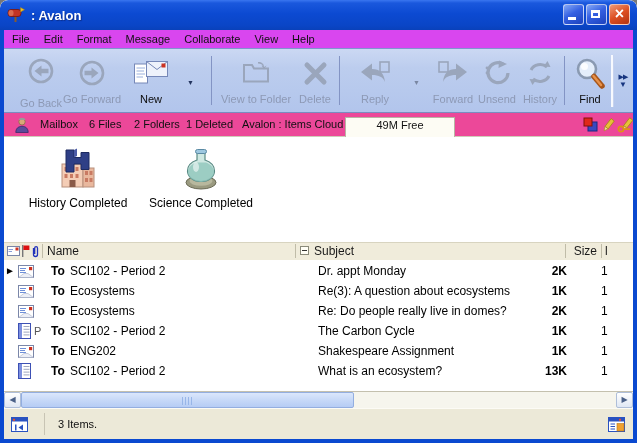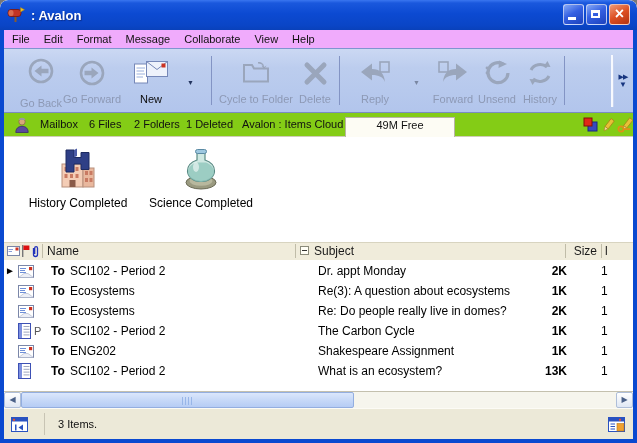--- a/index.html
+++ b/index.html
@@ -15,39 +15,39 @@
   .wbtn.bmin,.wbtn.bmax{background:linear-gradient(150deg,#86a9f6 0%,#3560e2 45%,#1c42bd 100%);}
   .wbtn.bclose{background:linear-gradient(150deg,#f09a76 0%,#dd4f22 50%,#b23312 100%);}
   .bmin::after{content:"";position:absolute;left:4px;bottom:4px;width:8px;height:3px;background:#fff;}
   .bmax::after{content:"";position:absolute;left:4px;top:5px;width:9px;height:8px;border:2px solid #fff;border-top-width:3px;box-sizing:border-box;}
   .bclose::after{content:"\00d7";position:absolute;left:0;top:0;width:100%;height:100%;color:#fff;font-size:16px;font-weight:bold;text-align:center;line-height:18px;}
   .b-left,.b-right,.b-bottom{position:absolute;background:#0a49d0;z-index:30;}
   .b-left{left:0;top:30px;width:4px;height:409px;}
   .b-right{right:0;top:30px;width:4px;height:409px;}
   .b-bottom{left:0;bottom:0;width:637px;height:4px;}
   
-  .menubar{position:absolute;left:4px;right:4px;top:30px;height:18px;background:#f0abfc;
+  .menubar{position:absolute;left:4px;right:4px;top:30px;height:18px;background:#d946ef;
     display:flex;align-items:center;padding-left:8px;gap:14px;font-size:11px;color:#111;}
   .menu-item{white-space:nowrap;cursor:default;}
   
   .toolbar{position:absolute;left:4px;right:4px;top:48px;height:65px;
     background:linear-gradient(180deg,#cbd8f3 0%,#bccdee 30%,#b2c5ec 100%);
     border-top:1px solid #7f95cf;border-bottom:1px solid #7a8cc0;box-sizing:border-box;}
   .tbtn{position:absolute;top:4px;height:56px;display:flex;flex-direction:column;align-items:center;}
   .ticon{height:40px;display:flex;align-items:center;justify-content:center;}
   .tlabel{font-size:11px;color:#0d0d0d;white-space:nowrap;}
   .tbtn.disabled .tlabel{color:#8d99b5;}
   .tsep{position:absolute;top:7px;height:49px;width:1px;background:#8394c4;}
   .tsep-white{position:absolute;top:6px;height:52px;width:2px;background:#f7f9fe;border-right:1px solid #c6d2ee;}
   .tdrop{position:absolute;top:30px;font-size:7px;}
   .chevron{position:absolute;left:609px;top:24px;width:20px;text-align:center;color:#17357f;line-height:8px;}
   .chevron .c1{font-size:7px;letter-spacing:-1px;font-weight:bold;}
   .chevron .c2{font-size:8px;}
   
-  .infobar{position:absolute;left:4px;right:4px;top:113px;height:24px;background:#84cc16;
+  .infobar{position:absolute;left:4px;right:4px;top:113px;height:24px;background:#ec4899;
     border-bottom:1px solid #cfccb8;box-sizing:border-box;font-size:11px;color:#111;}
   .infobar span,.infobar .ibox{position:absolute;top:0;line-height:23px;white-space:nowrap;}
   .ib-icon{position:absolute;top:4px;}
   .freebox{position:absolute;left:341px;top:4px;width:110px;height:33px;background:#fdfcf4;
     border:1px solid #b8b4a4;text-align:center;font-size:11px;line-height:14px;box-sizing:border-box;}
   
   .content{position:absolute;left:4px;right:4px;top:137px;height:133px;background:#fff;}
   .dicon{position:absolute;top:10px;display:flex;flex-direction:column;align-items:center;cursor:default;}
   .dicon .dlabel{margin-top:5px;font-size:12px;color:#000;white-space:nowrap;}
   
@@ -161,21 +161,21 @@
 
     <div class="tsep" style="left:207px;"></div>
 
     <div class="tbtn disabled" style="left:212px;width:80px;">
       <div class="ticon">
         <svg width="30" height="29" viewBox="0 0 30 29">
           <path d="M3 9.5 v-3.5 h8 l2 3.5 h14 v13 h-24 z" fill="none" stroke="#9aa6bc" stroke-width="2"></path>
           <path d="M17 3 c4 0 6 2 6 5 l2.5 -1.5 -2.5 4 -2.5 -4 1 0.5 c0 -1.5 -1.5 -2.5 -4.5 -2.5 z" fill="#9aa6bc"></path>
         </svg>
       </div>
-      <span class="tlabel">Cycle to Folder</span>
+      <span class="tlabel">View to Folder</span>
     </div>
 
     <div class="tbtn disabled" style="left:290px;width:42px;">
       <div class="ticon">
         <svg width="27" height="27" viewBox="0 0 27 27">
           <path d="M5 5 L22 22 M22 5 L5 22" stroke="#9aa6bc" stroke-width="5" stroke-linecap="round"></path>
         </svg>
       </div>
       <span class="tlabel">Delete</span>
     </div>
@@ -222,20 +222,31 @@
           <path d="M22.5 2 l3 6 -7 -0.5 z" fill="#9aa6bc"></path>
           <path d="M24 17 a10 9 0 0 1 -16 3" fill="none" stroke="#9aa6bc" stroke-width="3"></path>
           <path d="M7.5 26 l-3 -6 7 0.5 z" fill="#9aa6bc"></path>
         </svg>
       </div>
       <span class="tlabel">History</span>
     </div>
 
     <div class="tsep" style="left:560px;"></div>
 
+    <div class="tbtn" style="left:566px;width:40px;">
+      <div class="ticon">
+        <svg width="32" height="33" viewBox="0 0 32 33">
+          <circle cx="13" cy="12" r="9" fill="#e4eefb" stroke="#8a9ab2" stroke-width="2.6"></circle>
+          <circle cx="10.5" cy="9.5" r="3.5" fill="#ffffff" opacity="0.85"></circle>
+          <line x1="20" y1="19.5" x2="28" y2="29" stroke="#a8561a" stroke-width="5.5" stroke-linecap="round"></line>
+          <line x1="19.5" y1="19" x2="27" y2="28" stroke="#e8924a" stroke-width="2.4" stroke-linecap="round"></line>
+        </svg>
+      </div>
+      <span class="tlabel">Find</span>
+    </div>
 
     <div class="tsep-white" style="left:607px;"></div>
 
     <div class="chevron">
       <div class="c1">▶▶</div>
       <div class="c2">▼</div>
     </div>
   </div>
 
   <div class="infobar">

